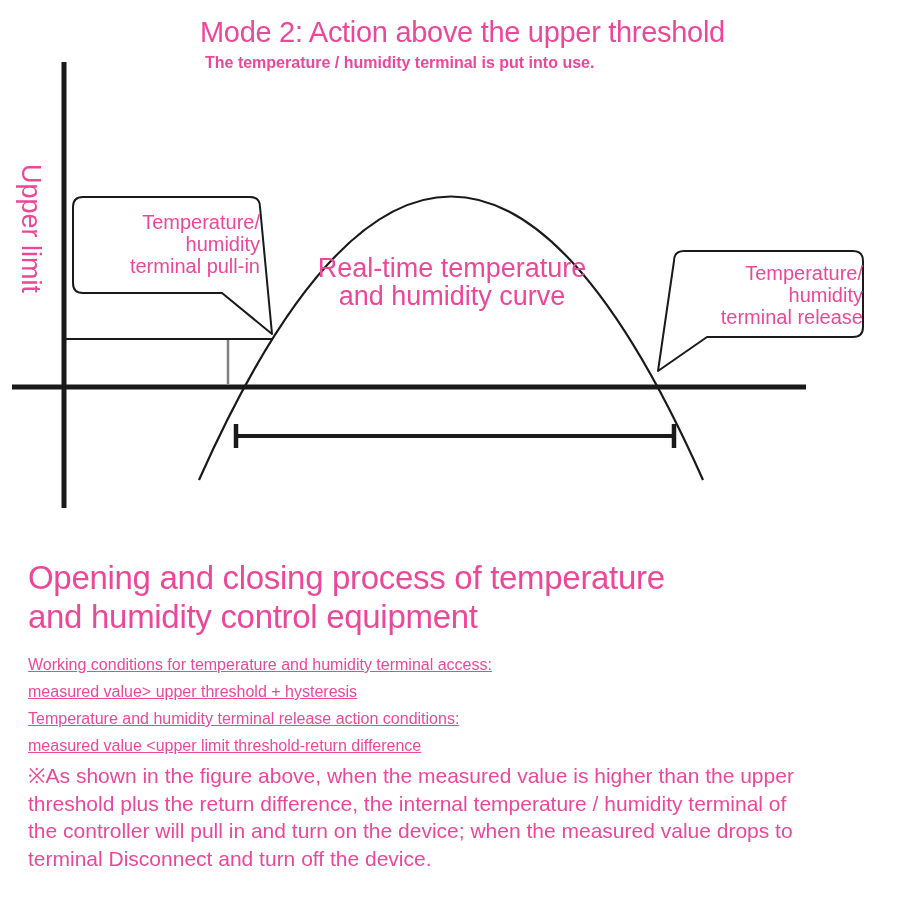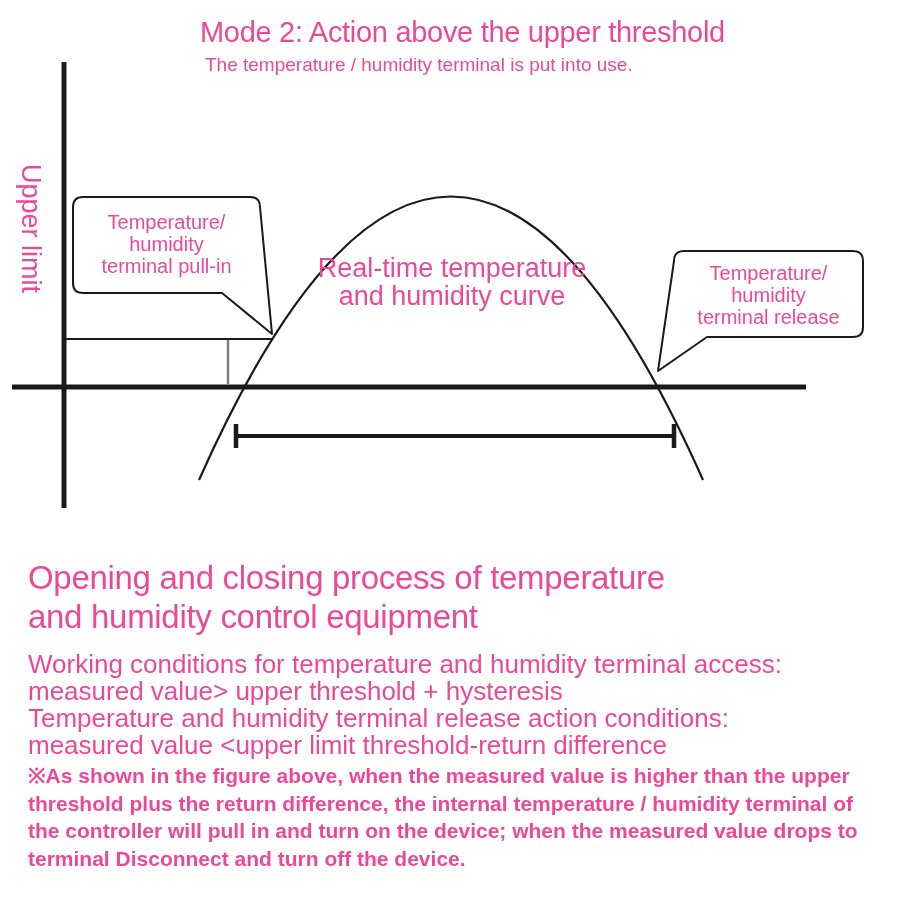--- a/index.html
+++ b/index.html
@@ -2,35 +2,35 @@
 <html><head>
 <meta charset="utf-8">
 <style>
   html,body{margin:0;padding:0;background:#fff;}
   .page{
     position:relative;width:900px;height:905px;background:#ffffff;
     font-family:"Liberation Sans",sans-serif;color:#ec4899;overflow:hidden;
   }
   .abs{position:absolute;white-space:nowrap;}
   .title{left:200px;top:16px;font-size:29px;font-weight:500;letter-spacing:-0.3px;}
-  .subtitle{left:205px;top:54px;font-size:19px;font-weight:400;}
+  .subtitle{left:205px;top:54px;font-size:16px;font-weight:700;}
   .svg-layer{position:absolute;left:0;top:0;}
   .upper-limit{
     left:46px;top:164px;font-size:27px;
     transform:rotate(90deg);transform-origin:0 0;
   }
-  .bubble-text{position:absolute;text-align:center;font-size:20px;line-height:22px;}
+  .bubble-text{position:absolute;text-align:right;font-size:20px;line-height:22px;}
   .bubble-text.pullin{left:73px;top:211px;width:187px;}
   .bubble-text.release{left:674px;top:262px;width:189px;}
   .curve-label{left:312px;top:254px;width:280px;text-align:center;font-size:27px;line-height:28px;}
   .return-label{left:110px;top:342px;font-size:20px;line-height:19.5px;}
   .bracket-label{left:280px;top:443px;width:350px;text-align:center;font-size:21px;line-height:26px;}
   .heading{left:28px;top:558px;font-size:33px;font-weight:400;line-height:39px;letter-spacing:-0.3px;}
-  .body-text{left:28px;top:651px;font-size:26px;line-height:27px;}
-  .note-text{left:28px;top:762px;font-size:21px;line-height:27.5px;font-weight:bold;}
+  .body-text{left:28px;top:651px;font-size:16px;line-height:27px;text-decoration:underline;}
+  .note-text{left:28px;top:762px;font-size:21px;line-height:27.5px;}
 </style>
 </head>
 <body>
 
 <div class="page">
 
   <div class="abs title">Mode 2: Action above the upper threshold</div>
   <div class="abs subtitle">The temperature / humidity terminal is put into use.</div>
 
   <svg class="svg-layer" width="900" height="560" viewBox="0 0 900 560">

